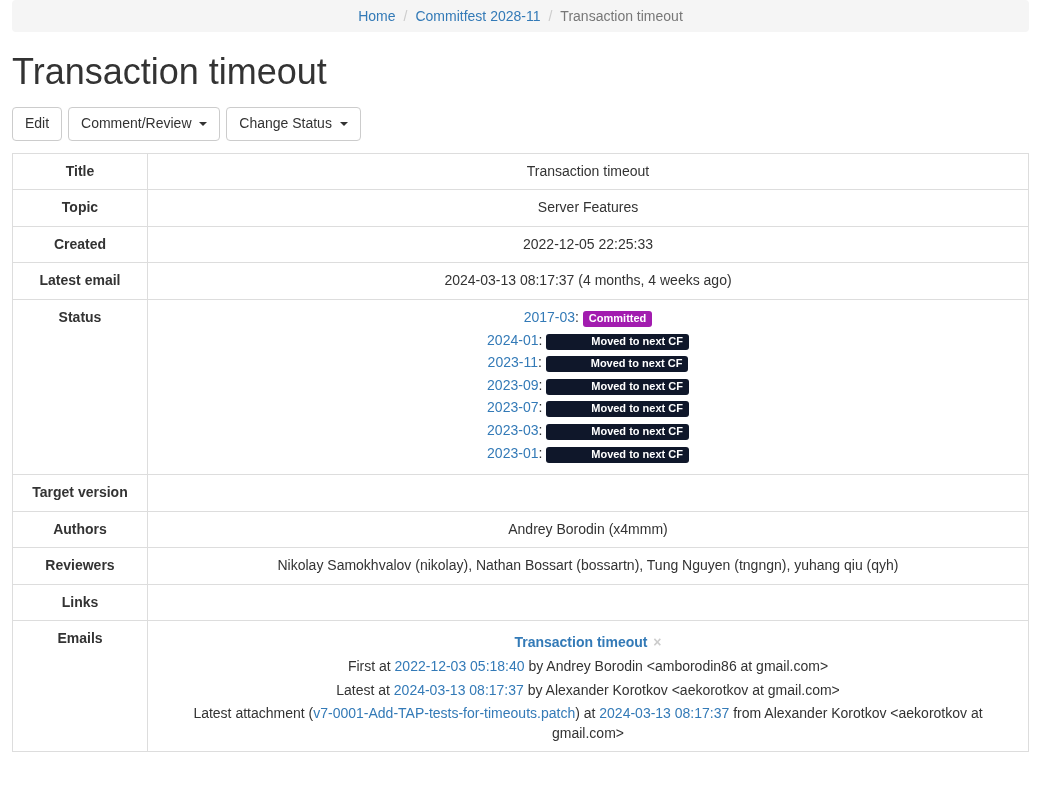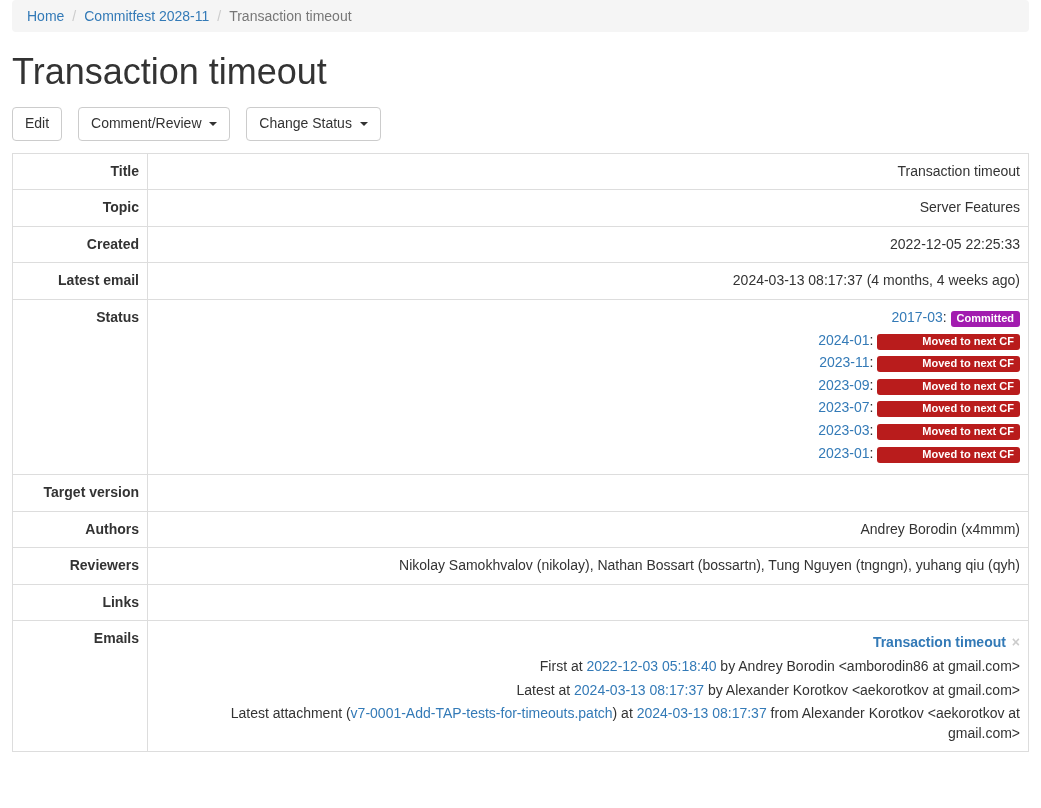--- a/index.html
+++ b/index.html
@@ -13,20 +13,21 @@
   }
   .container { width: 1041px; margin: 0 auto; padding: 0 12px; }
   .breadcrumb {
     background: #f5f5f5;
     border-radius: 4px;
     padding: 8px 15px;
     margin: 0 0 20px 0;
     list-style: none;
     display: flex;
     flex-wrap: wrap;
+    justify-content: center;
   }
   .breadcrumb li { display: inline-flex; align-items: center; }
   .breadcrumb li + li::before {
     content: "/";
     padding: 0 8px;
     color: #ccc;
   }
   .breadcrumb a { color: #337ab7; text-decoration: none; }
   .breadcrumb .active { color: #777; }
   h1.page-title {
@@ -39,21 +40,21 @@
   .btn {
     display: inline-block;
     padding: 6px 12px;
     font-size: 14px;
     line-height: 1.42857;
     border-radius: 4px;
     border: 1px solid #ccc;
     background: #fff;
     color: #333;
     cursor: pointer;
-    margin-right: 12px;
+    margin-right: 2px;
     font-family: inherit;
   }
   .caret {
     display: inline-block;
     width: 0; height: 0;
     margin-left: 4px;
     vertical-align: middle;
     border-top: 4px solid;
     border-right: 4px solid transparent;
     border-left: 4px solid transparent;
@@ -62,21 +63,21 @@
     width: 100%;
     border-collapse: collapse;
     border: 1px solid #ddd;
     margin-bottom: 20px;
   }
   table.details th,
   table.details td {
     border: 1px solid #ddd;
     padding: 8px;
     vertical-align: top;
-    text-align: right;
+    text-align: center;
     font-size: 14px;
     line-height: 1.4;
   }
   table.details th {
     width: 135px;
     font-weight: 700;
     background: #fff;
   }
   a.link { color: #337ab7; text-decoration: none; }
   .status-line { margin-bottom: 3px; }
@@ -84,21 +85,21 @@
     display: inline-block;
     padding: 2px 6px 3px;
     font-size: 11px;
     font-weight: 700;
     line-height: 1;
     color: #fff;
     border-radius: 3px;
     vertical-align: baseline;
   }
   .label-success { background: #a21caf; }
-  .label-warning { background: #b91c1c; padding-left: 45px; }
+  .label-warning { background: #0f172a; padding-left: 45px; }
   .thread-title { font-weight: 700; color: #337ab7; text-decoration: none; }
   .remove-x { color: #ccc; font-weight: 700; margin-left: 2px; cursor: pointer; }
   .email-line { margin-top: 4px; }
 </style>
 </head>
 <body>
 
 <div class="container">
 
   <ol class="breadcrumb">

